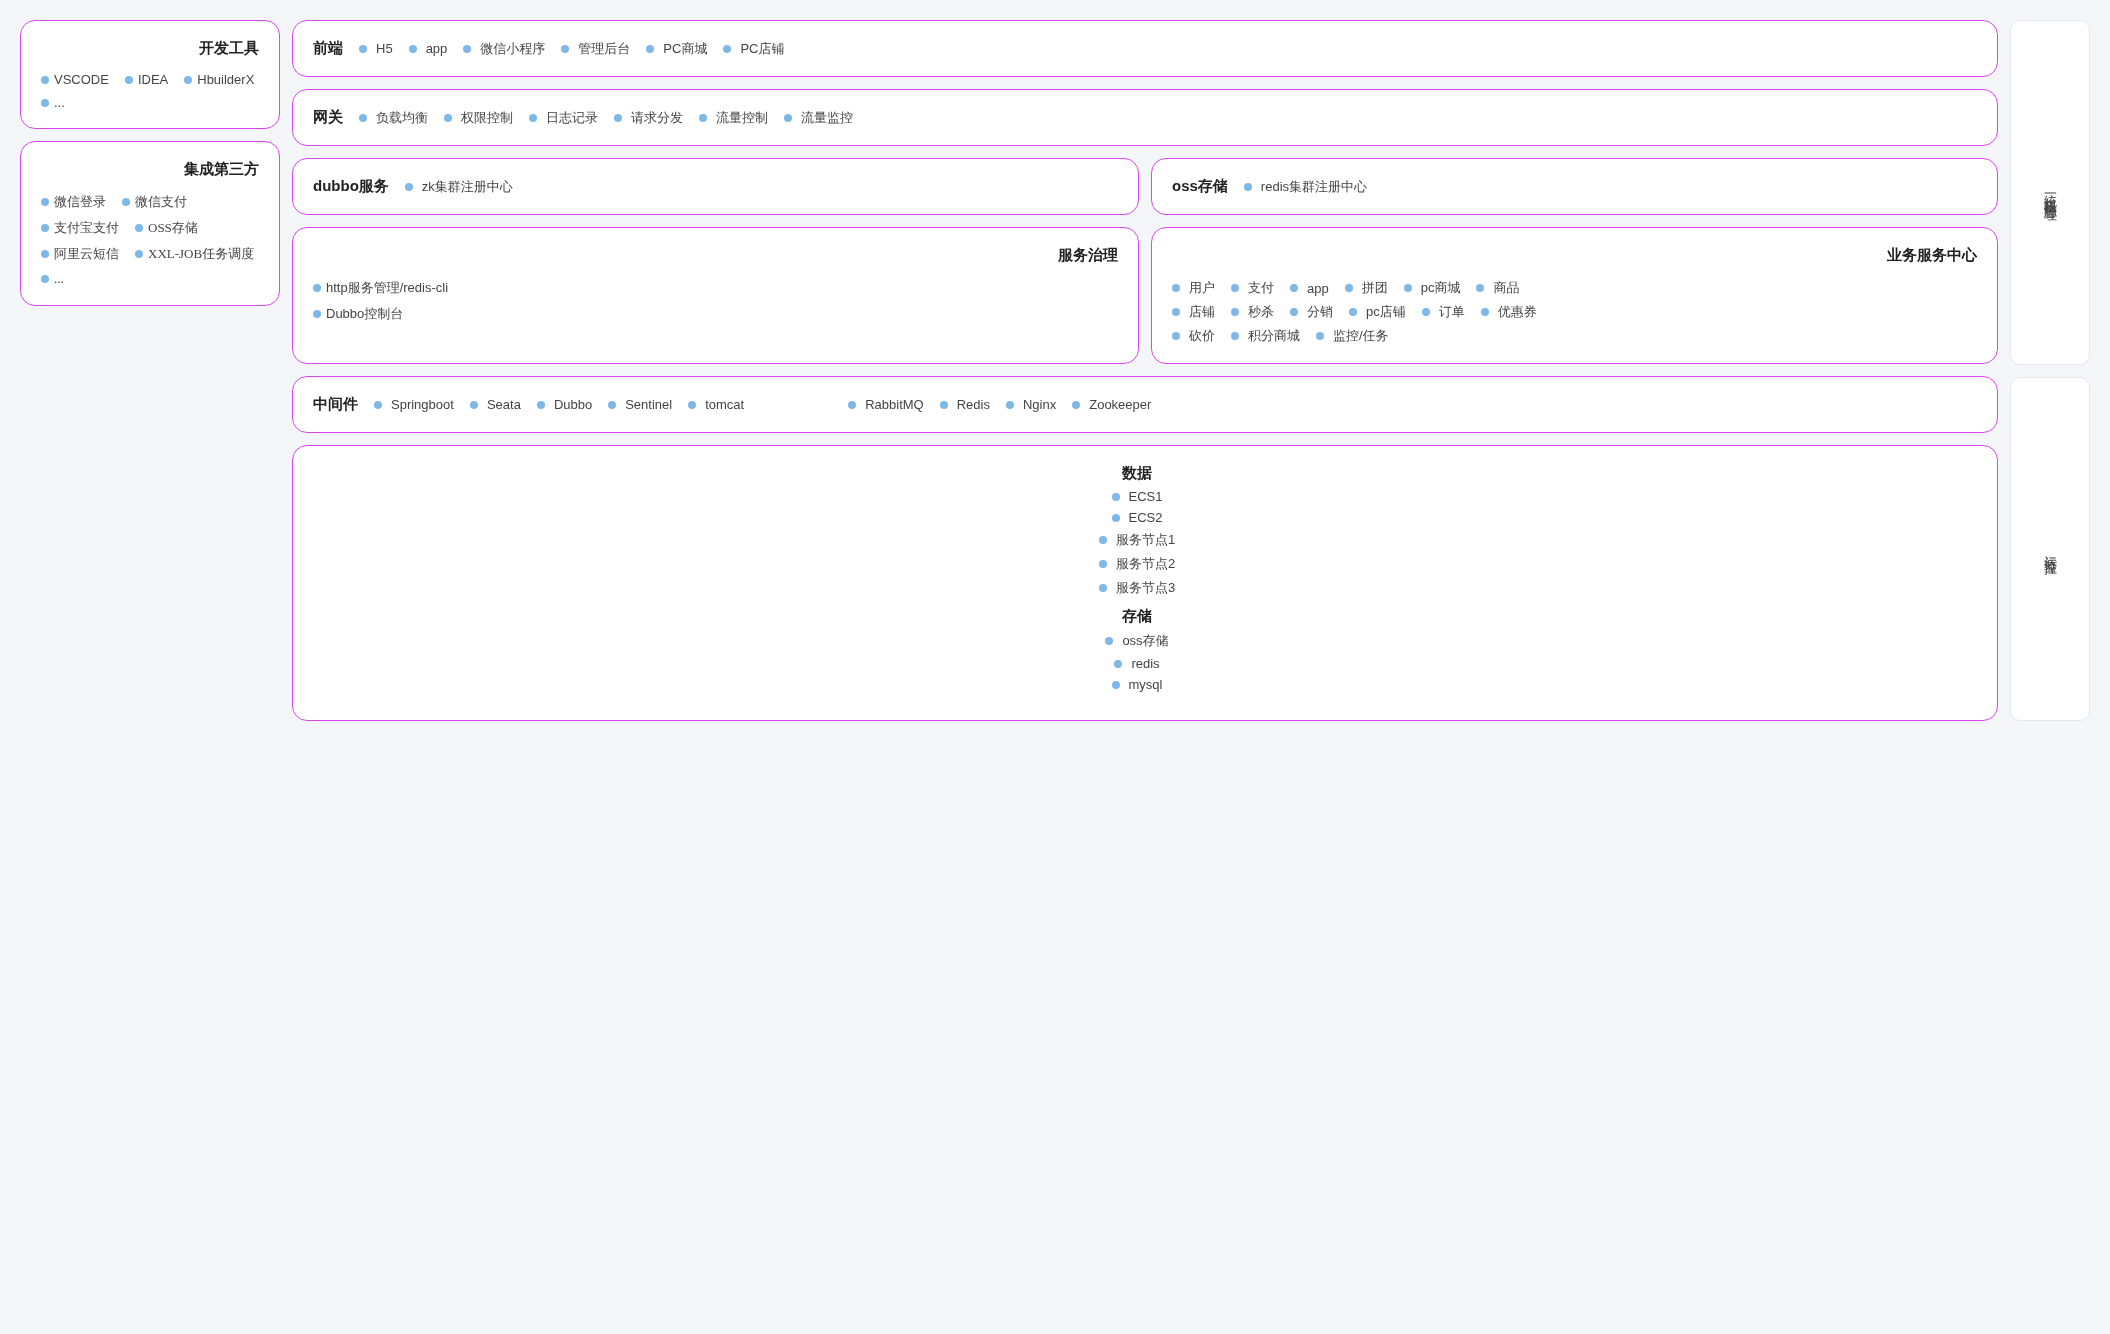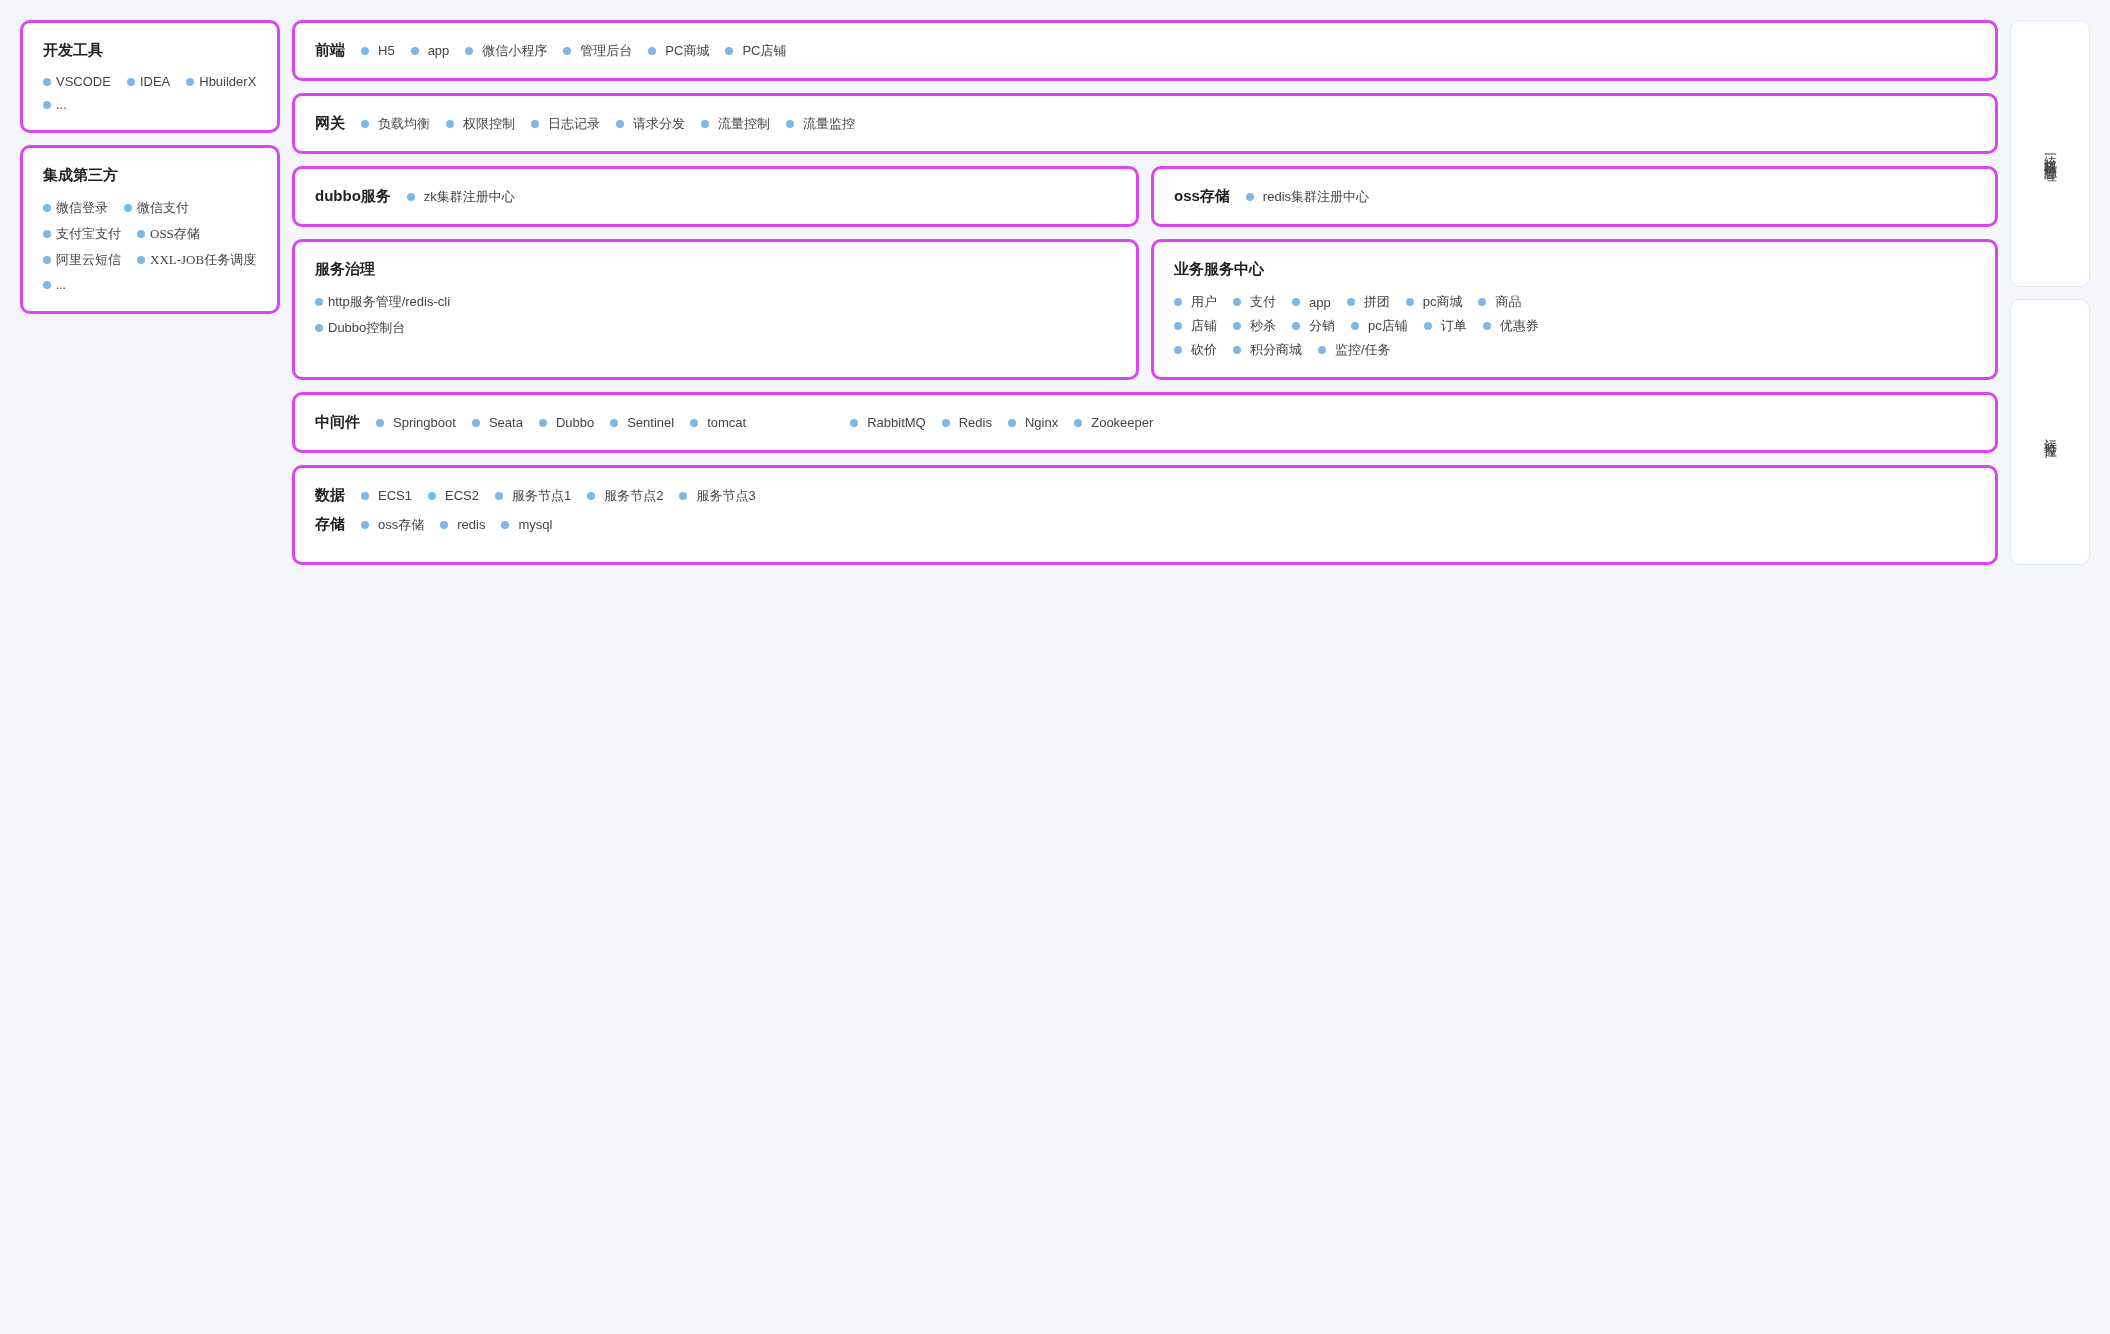--- a/index.html
+++ b/index.html
@@ -32,23 +32,24 @@
     }
     .right-col {
       display: flex;
       flex-direction: column;
       gap: 12px;
       width: 80px;
       flex-shrink: 0;
     }
     .card {
       background: #fff;
-      border-radius: 10px;
-      border: 3px solid #d946ef;
+      border-radius: 15px;
+      border: 1px solid #d946ef;
       padding: 18px 20px;
+      text-align: right;
     }
     .card-title {
       font-weight: 700;
       font-size: 15px;
       color: #222;
       margin-bottom: 14px;
     }
     .dot-list {
       display: flex;
       flex-wrap: wrap;
@@ -124,20 +125,21 @@
       font-size: 13px;
       color: #444;
       letter-spacing: 2px;
       padding: 12px 8px;
       min-height: 80px;
       white-space: nowrap;
     }
     
     .data-storage-card .row-items {
       margin-bottom: 10px;
+      flex-direction: column;
     }
     .governance-container {
       display: flex;
       gap: 12px;
     }
     .governance-container .card {
       flex: 1;
     }
     .sub-items {
       display: flex;

